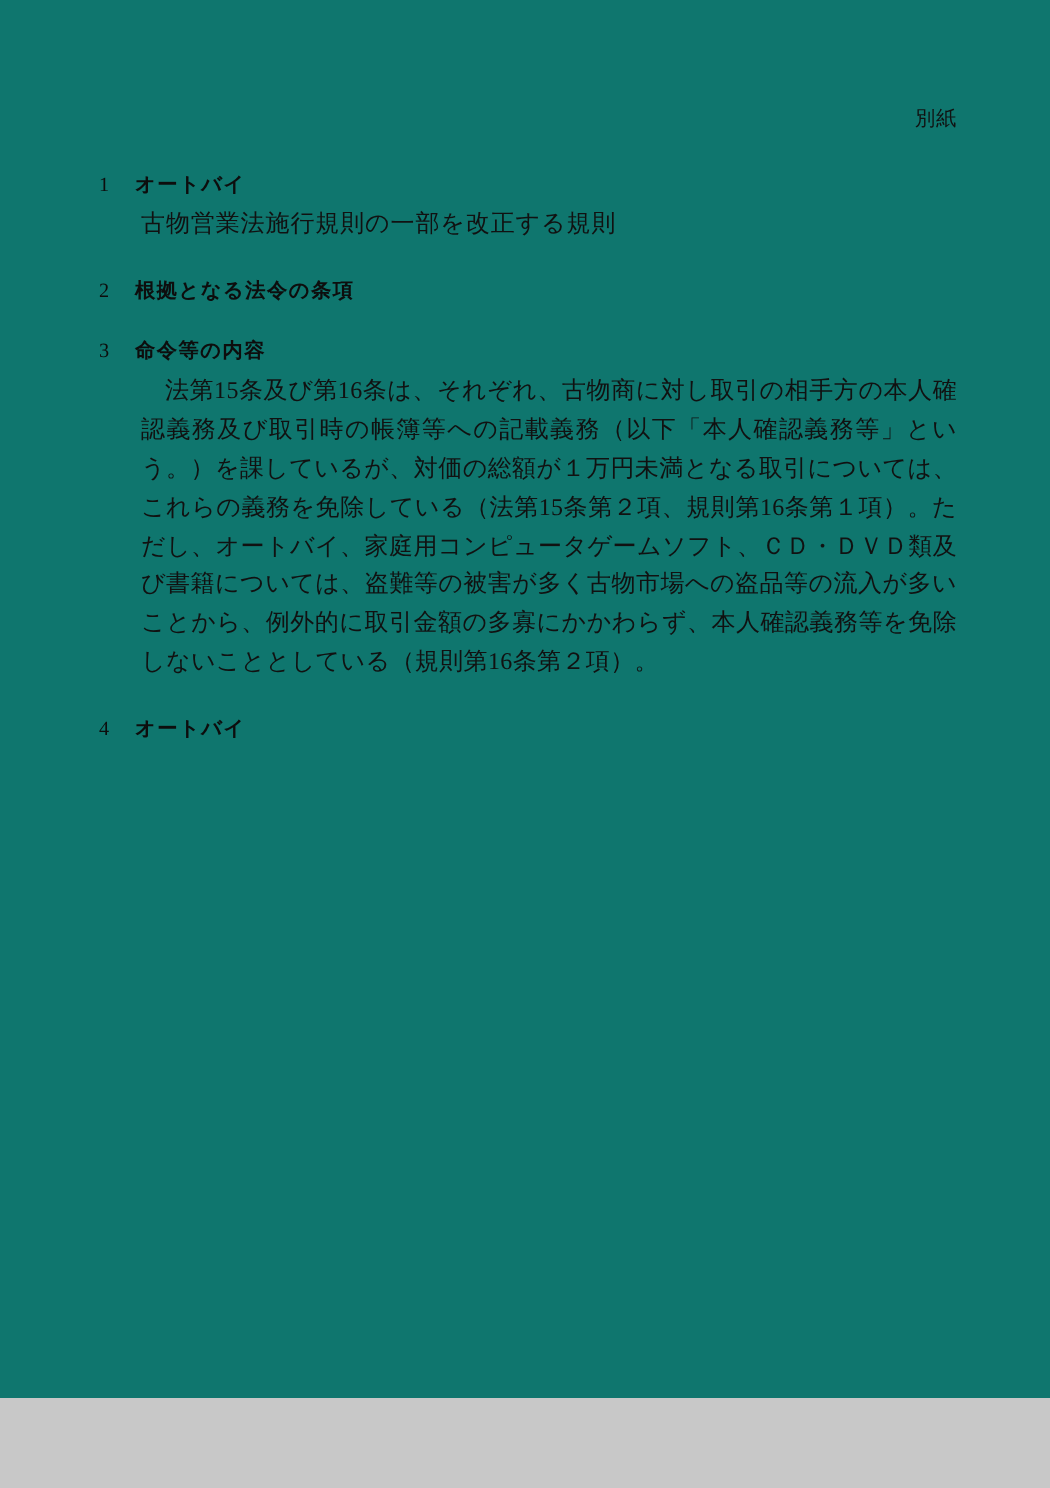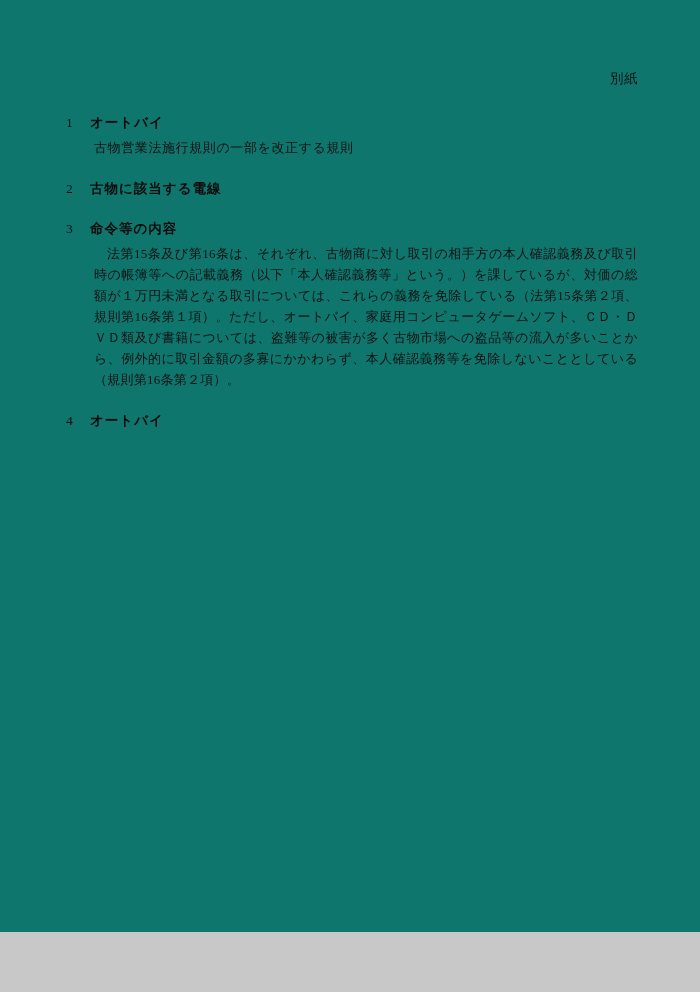--- a/index.html
+++ b/index.html
@@ -53,21 +53,21 @@
     font-weight: normal;
     padding-left: 4px;
     box-sizing: border-box;
   }
   .sec-title {
     letter-spacing: 1px;
   }
   .section-body {
     margin-top: 5px;
     padding-left: 32px;
-    font-size: 13px;
+    font-size: 16px;
     color: #111;
     line-height: 1.62;
   }
   .para {
     text-indent: 1em;
     text-align: justify;
     text-justify: inter-ideograph;
     margin: 0 0 2px 0;
     letter-spacing: 0.25px;
   }
@@ -90,21 +90,21 @@
         <span class="sec-title">オートバイ</span>
       </div>
       <div class="section-body">
         <p class="para plain">古物営業法施行規則の一部を改正する規則</p>
       </div>
     </div>
 
     <div class="section">
       <div class="section-head">
         <span class="sec-num">2</span>
-        <span class="sec-title">古物に該当する電線</span>
+        <span class="sec-title">根拠となる法令の条項</span>
       </div>
     </div>
 
     <div class="section">
       <div class="section-head">
         <span class="sec-num">3</span>
         <span class="sec-title">命令等の内容</span>
       </div>
       <div class="section-body">
         <p class="para">法第15条及び第16条は、それぞれ、古物商に対し取引の相手方の本人確認義務及び取引時の帳簿等への記載義務（以下「本人確認義務等」という。）を課しているが、対価の総額が１万円未満となる取引については、これらの義務を免除している（法第15条第２項、規則第16条第１項）。ただし、オートバイ、家庭用コンピュータゲームソフト、ＣＤ・ＤＶＤ類及び書籍については、盗難等の被害が多く古物市場への盗品等の流入が多いことから、例外的に取引金額の多寡にかかわらず、本人確認義務等を免除しないこととしている（規則第16条第２項）。</p>

